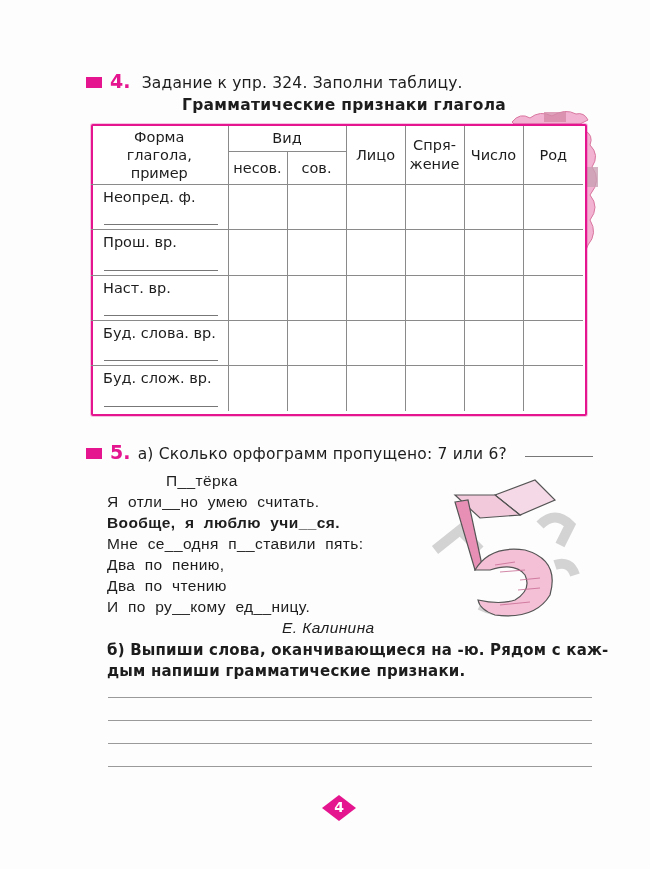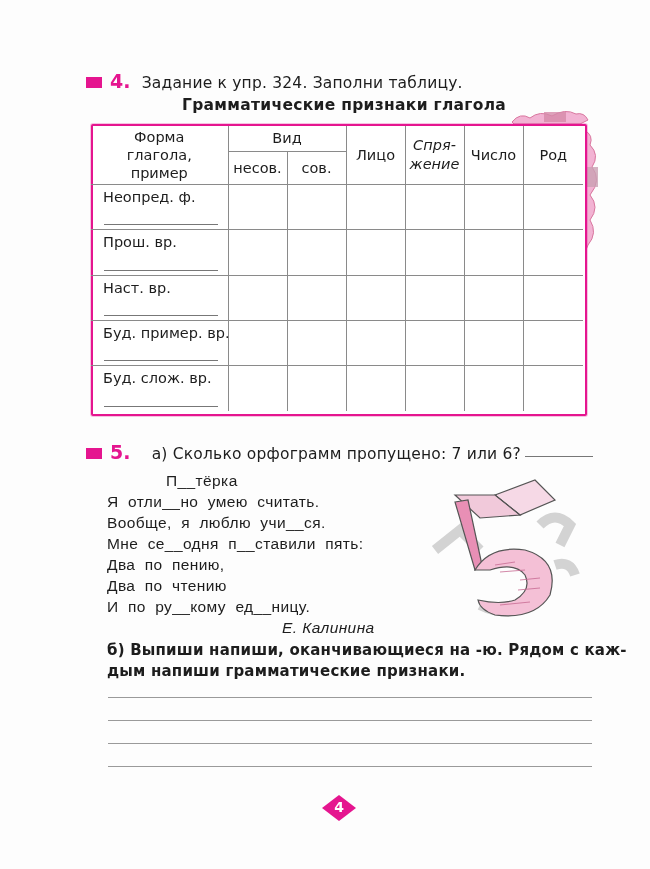--- a/index.html
+++ b/index.html
@@ -64,21 +64,21 @@
   </colgroup>
   <tbody>
       <tr style="height:25px;">
     <th rowspan="2" style="line-height:18px;">
       <div>Форма</div>
       <div>глагола,</div>
       <div>пример</div>
     </th>
     <th colspan="2">Вид</th>
     <th rowspan="2">Лицо</th>
-    <th rowspan="2" style="line-height:19px;font-style:italic;">
+    <th rowspan="2" style="line-height:19px;">
       <div>Спря-</div>
       <div>жение</div>
     </th>
     <th rowspan="2">Число</th>
     <th rowspan="2">Род</th>
   </tr>
   <tr style="height:33px;">
     <th>несов.</th>
     <th>сов.</th>
   </tr>
@@ -113,21 +113,21 @@
         </td>
     <td></td>
         <td></td>
         <td></td>
         <td></td>
         <td></td>
         <td></td>
   </tr>
   <tr style="height:45px;">
     <td class="rowlabel">
-          <span>Буд. пример. вр.</span>
+          <span>Буд. слова. вр.</span>
           <div class="wline"></div>
         </td>
     <td></td>
         <td></td>
         <td></td>
         <td></td>
         <td></td>
         <td></td>
   </tr>
   <tr style="height:46px;">
@@ -141,27 +141,27 @@
         <td></td>
         <td></td>
         <td></td>
   </tr>
 </tbody>
   </table>
 
 <div class="abs" style="left:86px; top:441px;">
   <span class="bullet"></span>
   <span class="num" style="margin-left:3px;">5.</span>
-  <span class="task" style="margin-left:16px;">а) Сколько  орфограмм  пропущено:  7  или  6?</span>
+  <span class="task" style="margin-left:2px;">а) Сколько  орфограмм  пропущено:  7  или  6?</span>
 </div>
 <div class="abs" style="left:525px; top:456px; width:68px; border-bottom:1px solid #777;"></div>
 
 <div class="abs poem" style="left:166px; top:470px;">П__тёрка</div>
 <div class="abs poem" style="left:107px; top:491px;">Я  отли__но  умею  считать.</div>
-<div class="abs poem" style="left:107px; top:512px;">Вообще,  я  люблю  учи__ся.</div>
+<div class="abs poem" style="left:107px; top:512px;font-weight:bold;">Вообще,  я  люблю  учи__ся.</div>
 <div class="abs poem" style="left:107px; top:533px;">Мне  се__одня  п__ставили  пять:</div>
 <div class="abs poem" style="left:107px; top:554px;">Два  по  пению,</div>
 <div class="abs poem" style="left:107px; top:575px;">Два  по  чтению</div>
 <div class="abs poem" style="left:107px; top:596px;">И  по  ру__кому  ед__ницу.</div>
 <div class="abs poem" style="left:282px; top:617px;font-style:italic;">Е. Калинина</div>
 
 <svg class="deco" style="left:420px; top:470px;" width="170" height="155" viewBox="0 0 170 155">
   <g fill="none" stroke="#cfcfcf" stroke-width="10" opacity="0.9">
     <path d="M15 80 L40 60 L60 80"></path>
     <path d="M120 55 Q135 40 150 55 L140 75"></path>
@@ -175,21 +175,21 @@
   <path d="M55 100 Q70 75 105 80 Q140 90 130 125 Q115 150 75 145 Q60 140 58 130 Q80 135 95 130 Q112 120 105 105 Q95 92 70 100 Z" fill="#f4c0d6" stroke="#555" stroke-width="1.2"></path>
   <g stroke="#c66a92" stroke-width="0.8">
     <line x1="75" y1="95" x2="95" y2="92"></line>
       <line x1="80" y1="102" x2="105" y2="100"></line>
     <line x1="100" y1="110" x2="120" y2="108"></line>
       <line x1="98" y1="120" x2="120" y2="118"></line>
     <line x1="80" y1="135" x2="110" y2="132"></line>
   </g>
 </svg>
 
-<div class="abs task" style="left:107px; top:641px; font-weight:bold; font-size:15px;">б) Выпиши  напиши,  оканчивающиеся  на  -ю.  Рядом  с  каж-</div>
+<div class="abs task" style="left:107px; top:641px; font-weight:bold; font-size:15px;">б) Выпиши  слова,  оканчивающиеся  на  -ю.  Рядом  с  каж-</div>
 <div class="abs task" style="left:107px; top:662px; font-weight:bold; font-size:15px;">дым  напиши  грамматические  признаки.</div>
 
 <div class="answer-line" style="top:697px;"></div>
 <div class="answer-line" style="top:720px;"></div>
 <div class="answer-line" style="top:743px;"></div>
 <div class="answer-line" style="top:766px;"></div>
 
 <div class="page-badge">
   <svg width="34" height="26" style="position:absolute;left:0;top:0;">
     <polygon points="17,0 34,13 17,26 0,13" fill="#e5158f"></polygon>

